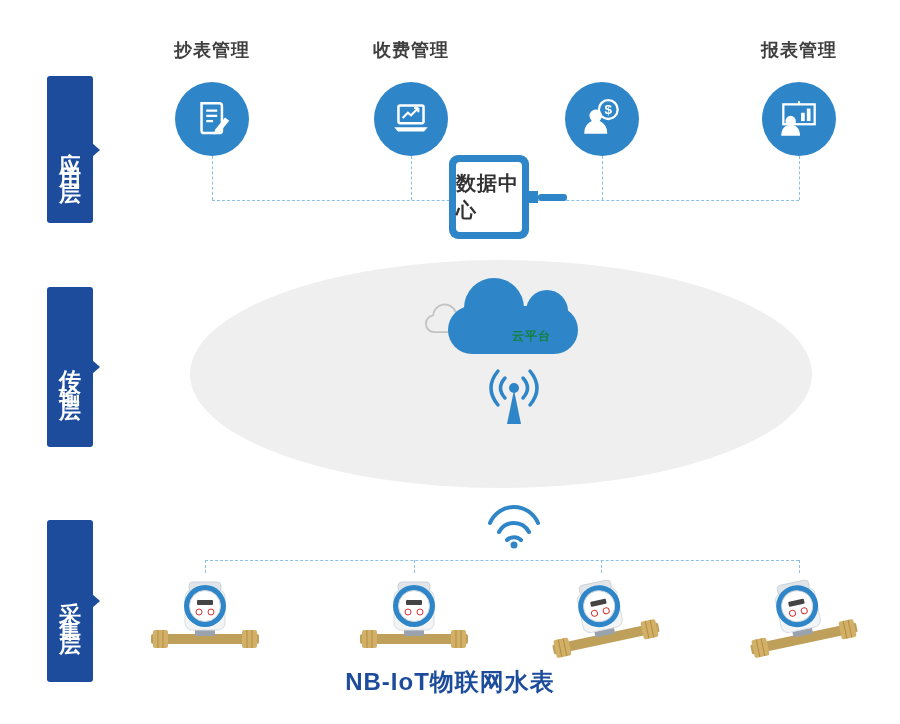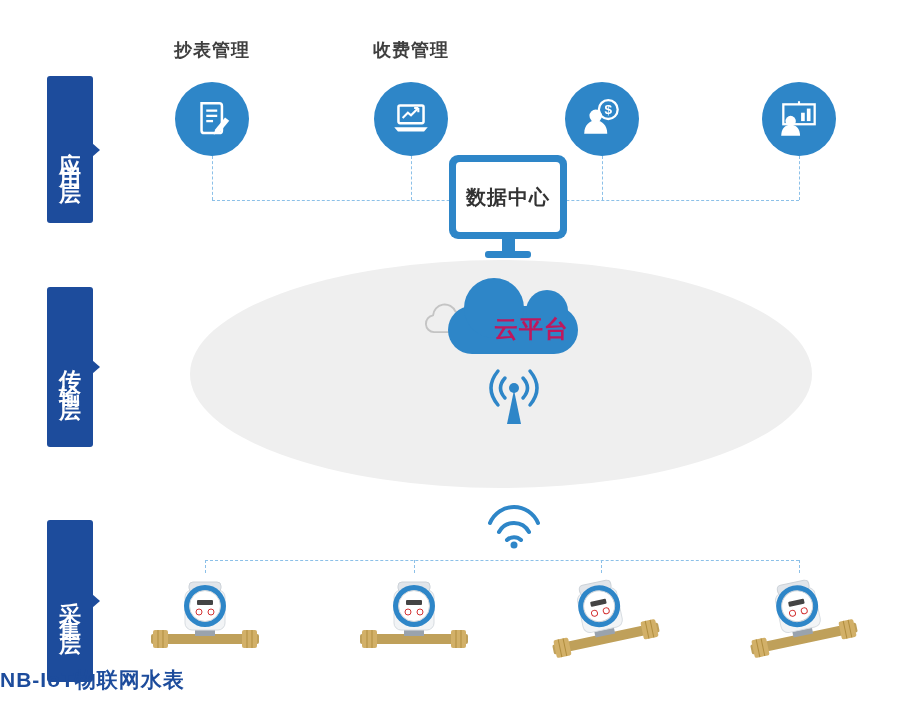--- a/index.html
+++ b/index.html
@@ -31,49 +31,49 @@
   .app-circle{position:absolute;top:82px;width:74px;height:74px;border-radius:50%;
     background:var(--primary);display:flex;align-items:center;justify-content:center;z-index:2;}
   .app-circle svg{width:46px;height:46px;}
 
   
   .vline{position:absolute;width:0;border-left:1px dashed var(--dashed);z-index:1;}
   .hline{position:absolute;height:0;border-top:1px dashed var(--dashed);z-index:1;}
 
   
   .monitor{position:absolute;left:449px;top:155px;width:118px;z-index:3;
-    display:flex;flex-direction:column;align-items:center;}
+    display:flex;flex-direction:row;align-items:center;}
   .monitor-screen{width:118px;height:84px;background:var(--primary);border-radius:9px;
     padding:7px;box-sizing:border-box;}
   .monitor-inner{width:100%;height:100%;background:#fff;border-radius:4px;display:flex;
     align-items:center;justify-content:center;font-size:20px;font-weight:700;color:#333;letter-spacing:1px;}
   .monitor-neck{width:13px;height:12px;background:var(--primary);}
   .monitor-base{width:46px;height:7px;background:var(--primary);border-radius:3px;}
 
   
   .ellipse{position:absolute;left:190px;top:260px;width:622px;height:228px;background:var(--ellipse);
     border-radius:50%;z-index:0;}
   .gray-cloud{position:absolute;left:420px;top:301px;width:56px;height:38px;z-index:1;}
   .cloud{position:absolute;left:448px;top:278px;width:130px;height:76px;z-index:2;}
   .cloud-body{position:absolute;left:0;bottom:0;width:130px;height:48px;background:var(--primary);border-radius:24px;}
   .cloud-body::before{content:"";position:absolute;left:16px;top:-28px;width:60px;height:60px;border-radius:50%;background:inherit;}
   .cloud-body::after{content:"";position:absolute;right:10px;top:-16px;width:42px;height:42px;border-radius:50%;background:inherit;}
-  .cloud-label{position:absolute;left:0;right:0;bottom:9px;text-align:center;color:#be185d;
-    font-size:24px;font-weight:700;letter-spacing:1px;z-index:3;margin-left:37px;}
+  .cloud-label{position:absolute;left:0;right:0;bottom:9px;text-align:center;color:#15803d;
+    font-size:12px;font-weight:700;letter-spacing:1px;z-index:3;margin-left:37px;}
   .antenna{position:absolute;left:476px;top:366px;width:76px;height:70px;z-index:2;}
   .network-label{position:absolute;left:364px;top:448px;width:300px;text-align:center;
     color:var(--text);font-size:20px;font-weight:600;z-index:2;}
 
   
   .wifi{position:absolute;left:482px;top:500px;width:64px;height:50px;z-index:2;}
   .meter{position:absolute;top:572px;width:112px;height:86px;z-index:2;}
   .meter svg{width:112px;height:86px;}
   .meter.tilted svg{transform:rotate(-12deg);}
-  .caption{position:absolute;left:0;right:0;top:666px;text-align:left;color:var(--caption);
-    font-size:21px;font-weight:700;letter-spacing:1px;}
+  .caption{position:absolute;left:0;right:0;top:666px;text-align:center;color:var(--caption);
+    font-size:24px;font-weight:700;letter-spacing:1px;}
 
   .stroke-primary{stroke:var(--primary);}
   .fill-primary{fill:var(--primary);}
 </style>
 </head>
 <body>
 
 <div class="canvas">
 
   <svg width="0" height="0" style="position:absolute" aria-hidden="true">
@@ -104,20 +104,21 @@
     <span class="vlabel">传输层</span>
     <span class="tab-arrow"></span>
   </div>
   <div class="layer-tab tab-coll">
     <span class="vlabel">采集层</span>
     <span class="tab-arrow"></span>
   </div>
 
   <div class="app-label" style="left:142px">抄表管理</div>
   <div class="app-label" style="left:341px">收费管理</div>
+  <div class="app-label" style="left:729px">报表管理</div>
 
   <div class="app-circle" style="left:175px">
     <svg viewBox="0 0 44 44">
       <path d="M12 7h17a2.5 2.5 0 0 1 2.5 2.5V33a2.5 2.5 0 0 1-2.5 2.5H14.5A2.5 2.5 0 0 1 12 33V7z" fill="none" stroke="#fff" stroke-width="2.4"></path>
       <line x1="16.5" y1="14" x2="27" y2="14" stroke="#fff" stroke-width="2.2"></line>
       <line x1="16.5" y1="19" x2="27" y2="19" stroke="#fff" stroke-width="2.2"></line>
       <line x1="16.5" y1="24" x2="23" y2="24" stroke="#fff" stroke-width="2.2"></line>
       <path d="M25 32l9.5-11.5 4 3.2-9.5 11.5-5.3 1.6z" fill="#fff"></path>
     </svg>
   </div>

